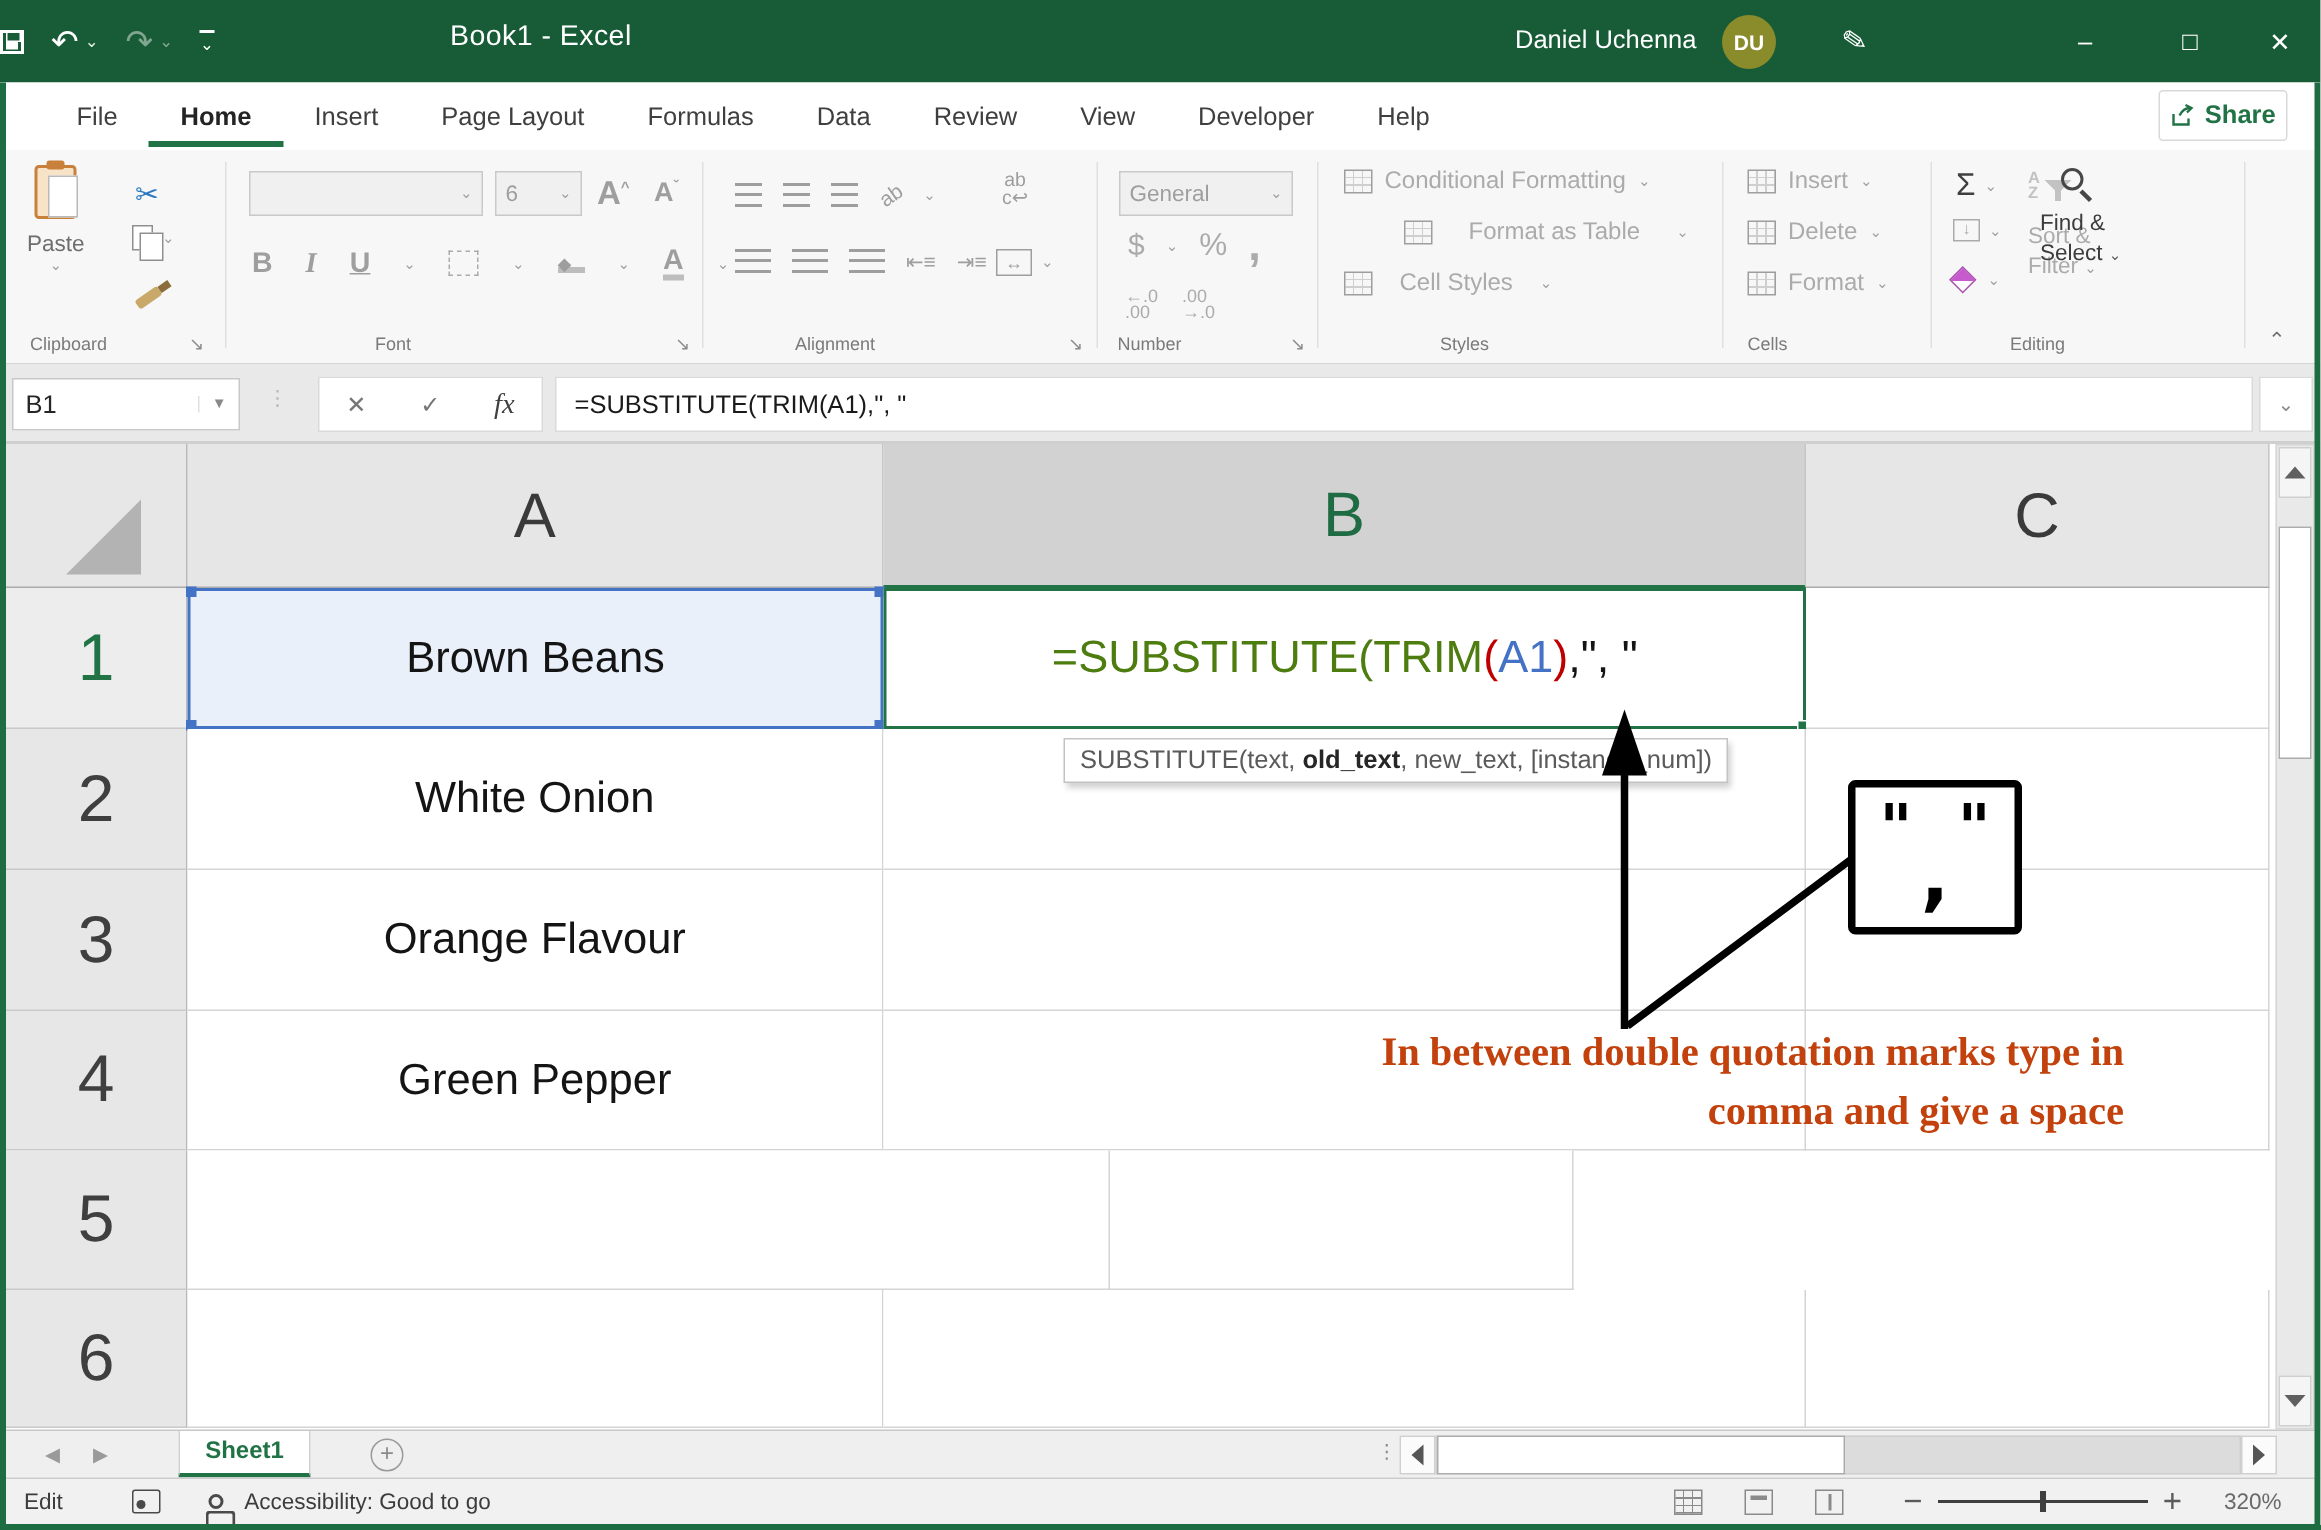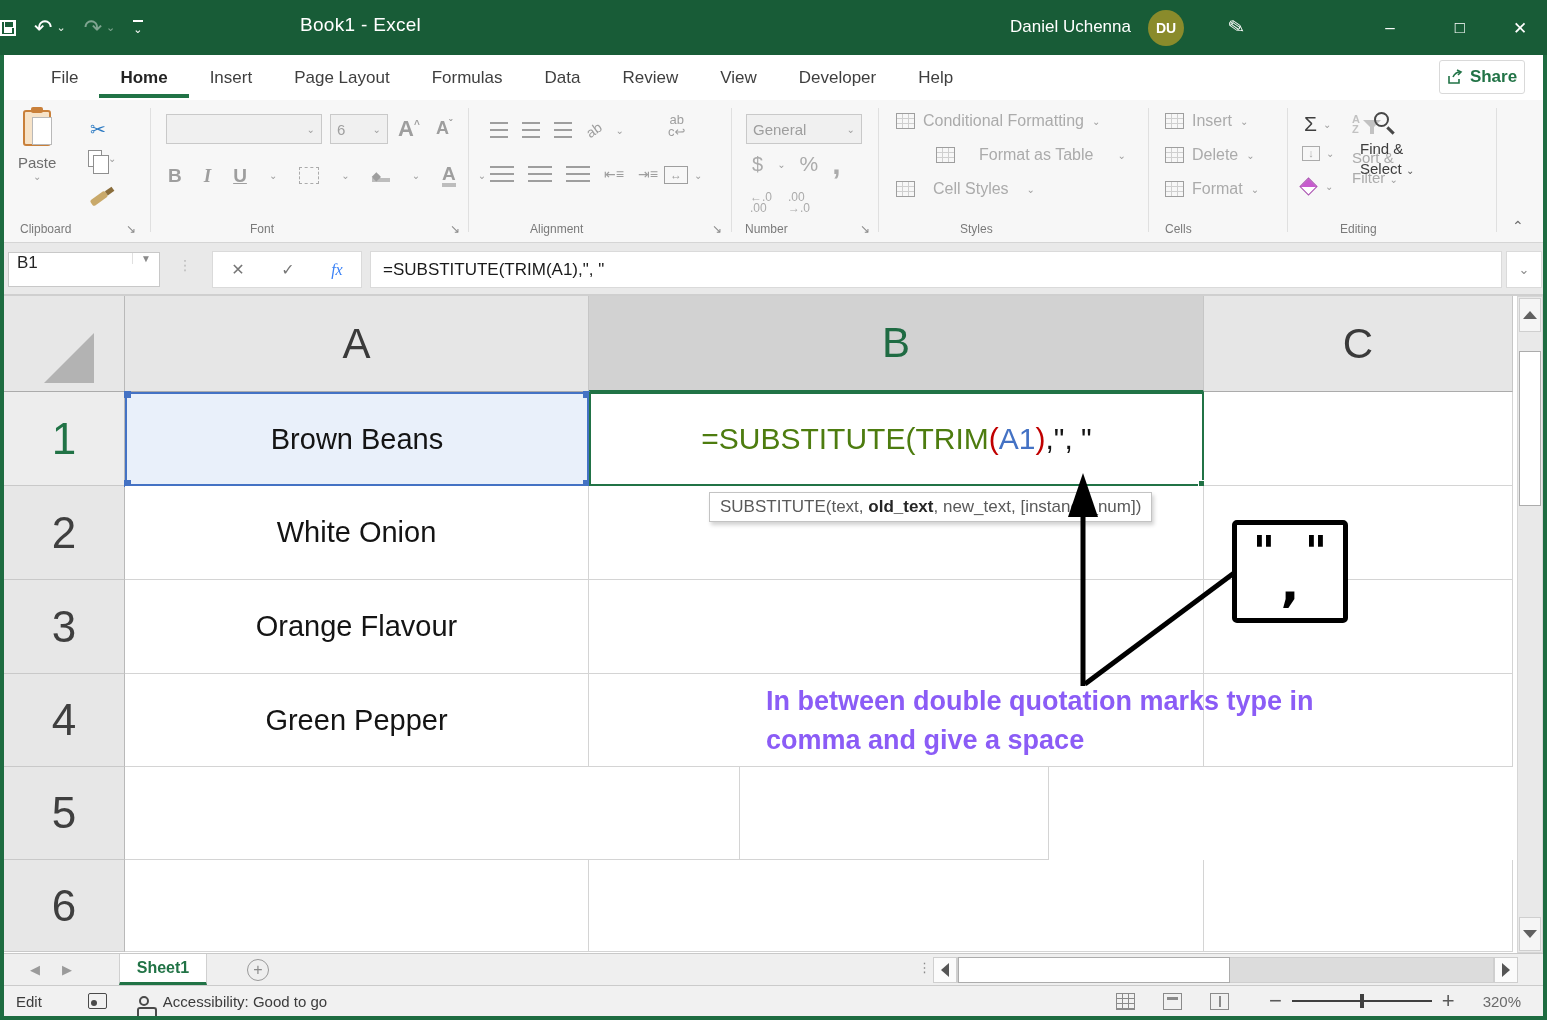--- a/index.html
+++ b/index.html
@@ -73,21 +73,21 @@
   .fillico{width:18px;height:15px;border:1px solid #ABABAB;color:#ABABAB;font-size:11px;text-align:center;line-height:13px}
   .magdark{width:15px;height:15px;border:2.5px solid #474747;border-radius:50%;position:relative}
   .magdark::after{content:"";position:absolute;width:3px;height:9px;background:#474747;left:13px;top:12px;transform:rotate(-45deg)}
   .funnel{width:0;height:0;border-left:9px solid transparent;border-right:9px solid transparent;border-top:9px solid #C2C2C2;position:relative}
   .funnel::after{content:"";position:absolute;left:-2px;top:-9px;width:4px;height:14px;background:#C2C2C2}
   .dline{font-size:15px;color:var(--dis-txt);line-height:1.35}
 
   
   .fbar{left:0;top:243px;width:1547px;height:53px;background:#E9E9E9;border-bottom:2px solid #CFCFCF}
   .namebox{left:8px;top:9px;width:152px;height:35px;background:#fff;border:1px solid #C8C8C8;
-           display:flex;align-items:flex-start;justify-content:space-between;padding:0 8px;font-size:17px;color:#262626}
+           display:flex;align-items:center;justify-content:space-between;padding:0 8px;font-size:17px;color:#262626}
   .fxpanel{left:212px;top:8px;width:150px;height:37px;background:#fff;border:1px solid #DADADA;
            display:flex;align-items:center;justify-content:space-around;color:#767676}
   .ffield{left:370px;top:8px;width:1132px;height:37px;background:#fff;border:1px solid #DADADA;
           display:flex;align-items:center;padding-left:12px;font-size:17px;color:#1A1A1A}
   .fchev{left:1506px;top:8px;width:36px;height:37px;background:#fff;border:1px solid #DADADA;
          display:flex;align-items:center;justify-content:center;color:#8A8A8A;font-size:13px}
 
   
   .grid{left:4px;top:296px;width:1511px;height:657px;background:#fff}
   .hrow{display:flex;height:96px}
@@ -111,22 +111,22 @@
   
   .ftip{left:709px;top:492px;height:30px;background:#fff;border:1px solid #C3C3C3;
         box-shadow:2px 3px 4px rgba(0,0,0,.18);display:flex;align-items:center;padding:0 10px;
         font-size:17px;color:#5A5A5A;white-space:pre}
   .ftip b{color:#262626}
 
   
   .qbox{left:1232px;top:520px;width:116px;height:103px;border:5px solid #000;border-radius:5px;background:#fff}
   .qq{position:absolute;top:2px;font-size:42px;font-weight:bold;color:#000;font-family:"DejaVu Sans",sans-serif}
   .qcomma{position:absolute;left:0;right:0;top:30px;text-align:center;font-size:50px;font-weight:bold;color:#000;font-family:"DejaVu Sans",sans-serif}
-  .anno{left:766px;top:682px;width:650px;text-align:left;font-size:27px;font-weight:bold;color:#8b5cf6;
-        line-height:39px;font-family:Liberation Sans, sans-serif}
+  .anno{left:766px;top:682px;width:650px;text-align:right;font-size:27px;font-weight:bold;color:#c2410c;
+        line-height:39px;font-family:Liberation Serif, serif}
 
   
   .vsb{left:1517px;top:296px;width:26px;height:657px;background:#E9E9E9;border:1px solid #D6D6D6}
   .vbtn{position:absolute;left:1px;width:22px;height:34px;background:#F5F5F5;border:1px solid #CFCFCF;
         display:flex;align-items:center;justify-content:center}
   .tri-up{width:0;height:0;border-left:7px solid transparent;border-right:7px solid transparent;border-bottom:8px solid #606060}
   .tri-dn{width:0;height:0;border-left:7px solid transparent;border-right:7px solid transparent;border-top:8px solid #606060}
   .tri-l{width:0;height:0;border-top:7px solid transparent;border-bottom:7px solid transparent;border-right:8px solid #555}
   .tri-r{width:0;height:0;border-top:7px solid transparent;border-bottom:7px solid transparent;border-left:8px solid #555}
   .vthumb{position:absolute;left:1px;top:54px;width:22px;height:155px;background:#fff;border:1px solid #ACACAC}
@@ -363,21 +363,21 @@
 
   <div class="abs fbar">
     <div class="abs namebox">
       <span>B1</span>
       <span style="color:#8A8A8A;font-size:10px;border-left:1px solid #E0E0E0;padding-left:8px">▼</span>
     </div>
     <div class="abs" style="left:178px;top:14px;color:#B9B9B9;font-size:14px;letter-spacing:1px">⋮</div>
     <div class="abs fxpanel">
       <span style="font-size:16px">✕</span>
       <span style="font-size:16px">✓</span>
-      <span style="font-style:italic;font-family:'Liberation Serif',serif;font-size:16px;color:#3b82f6">fx</span>
+      <span style="font-style:italic;font-family:'Liberation Serif',serif;font-size:19px;color:#404040">fx</span>
     </div>
     <div class="abs ffield">
         <span>=SUBSTITUTE(TRIM(A1),", "</span>
       </div>
     <div class="abs fchev">⌄</div>
   </div>
 
   <div class="abs grid">
     <div class="hrow">
       <div class="corner">

